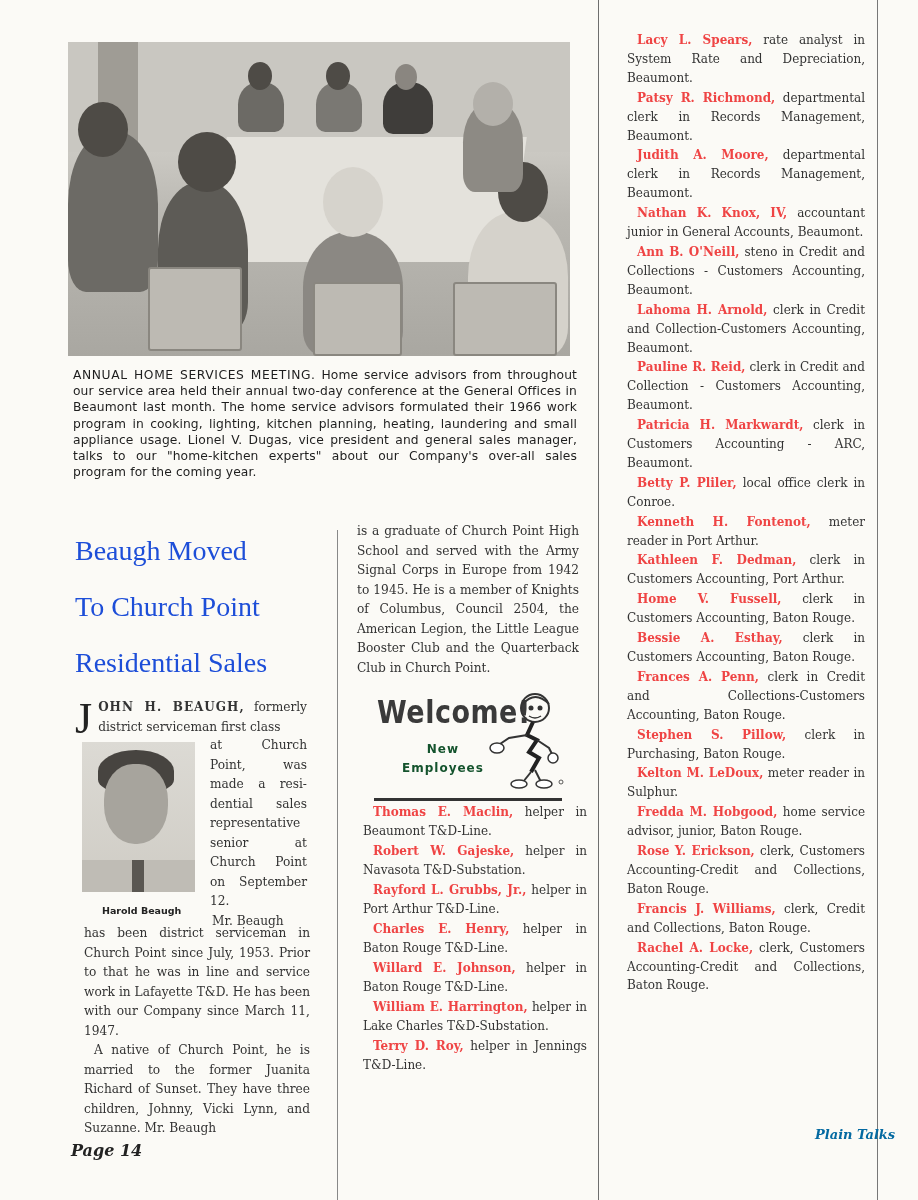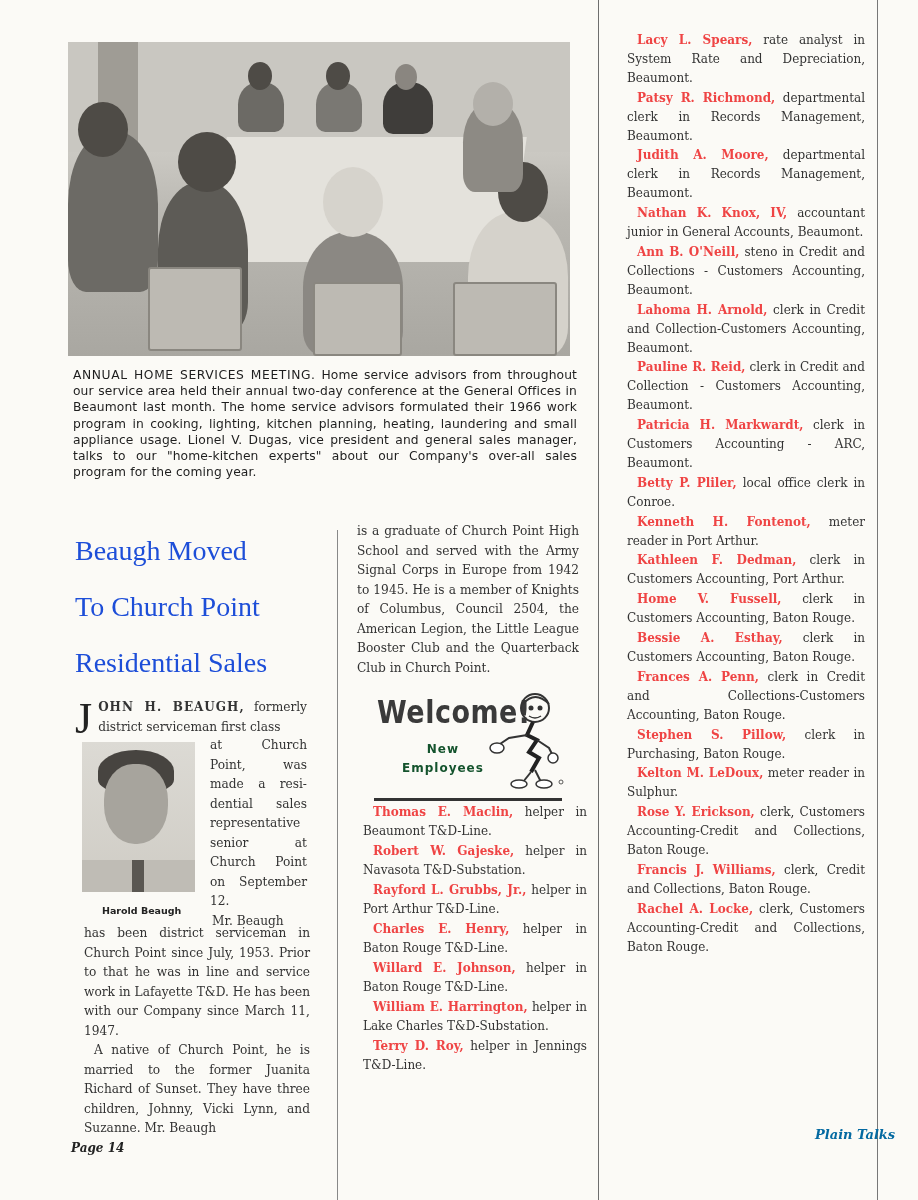--- a/index.html
+++ b/index.html
@@ -68,21 +68,21 @@
       font-family:"DejaVu Sans", sans-serif; font-weight:bold; font-size:9.5px; color:#222;
     }
     #story-right-of-photo {
       position:absolute; left:210px; top:736px; width:97px;
     }
     #story-right-of-photo div { text-align: justify; text-align-last: justify; }
     #story-right-of-photo div.last { text-align-last: left; }
     #story-bottom { position:absolute; left:84px; top:924px; width:226px; }
     #page-number {
       position:absolute; left:71px; top:1141px;
-      font-family:"DejaVu Serif", serif; font-style:italic; font-weight:bold; font-size:12px; color:#222;
+      font-family:"DejaVu Serif", serif; font-style:italic; font-weight:bold; font-size:16px; color:#222;
     }
 
     
     #story-continued { position:absolute; left:357px; top:522px; width:222px; }
     #welcome-box { position:absolute; left:372px; top:690px; width:200px; height:112px; }
     #welcome-title {
       position:absolute; left:5px; top:7px;
       font-family:"DejaVu Sans", sans-serif; font-weight:bold; font-size:27px; color:#3a3a3a;
       letter-spacing: 0.5px; transform: scaleY(1.15);
     }
@@ -232,18 +232,19 @@
   <div class="entry"><span class="nm">Pauline R. Reid,</span> <span>clerk in Credit and Collection - Customers Accounting, Beaumont.</span></div>
   <div class="entry"><span class="nm">Patricia H. Markwardt,</span> <span>clerk in Customers Accounting - ARC, Beaumont.</span></div>
   <div class="entry"><span class="nm">Betty P. Pliler,</span> <span>local office clerk in Conroe.</span></div>
   <div class="entry"><span class="nm">Kenneth H. Fontenot,</span> <span>meter reader in Port Arthur.</span></div>
   <div class="entry"><span class="nm">Kathleen F. Dedman,</span> <span>clerk in Customers Accounting, Port Arthur.</span></div>
   <div class="entry"><span class="nm">Home V. Fussell,</span> <span>clerk in Customers Accounting, Baton Rouge.</span></div>
   <div class="entry"><span class="nm">Bessie A. Esthay,</span> <span>clerk in Customers Accounting, Baton Rouge.</span></div>
   <div class="entry"><span class="nm">Frances A. Penn,</span> <span>clerk in Credit and Collections-Customers Accounting, Baton Rouge.</span></div>
   <div class="entry"><span class="nm">Stephen S. Pillow,</span> <span>clerk in Purchasing, Baton Rouge.</span></div>
   <div class="entry"><span class="nm">Kelton M. LeDoux,</span> <span>meter reader in Sulphur.</span></div>
+  <div class="entry"><span class="nm">Fredda M. Hobgood,</span> <span>home service advisor, junior, Baton Rouge.</span></div>
   <div class="entry"><span class="nm">Rose Y. Erickson,</span> <span>clerk, Customers Accounting-Credit and Collections, Baton Rouge.</span></div>
   <div class="entry"><span class="nm">Francis J. Williams,</span> <span>clerk, Credit and Collections, Baton Rouge.</span></div>
   <div class="entry"><span class="nm">Rachel A. Locke,</span> <span>clerk, Customers Accounting-Credit and Collections, Baton Rouge.</span></div>
 </div>
 
 <div id="publication-name">Plain Talks</div>
 
 </body></html>

